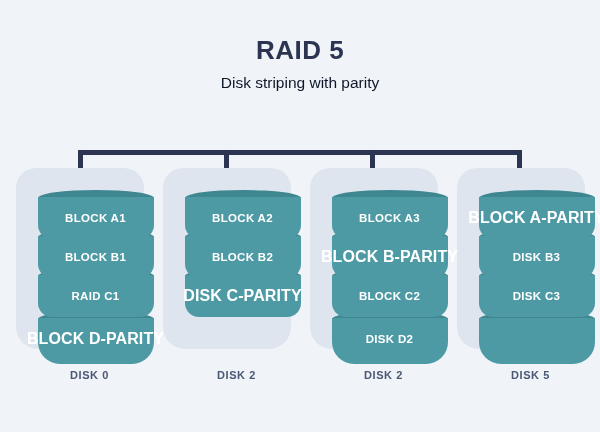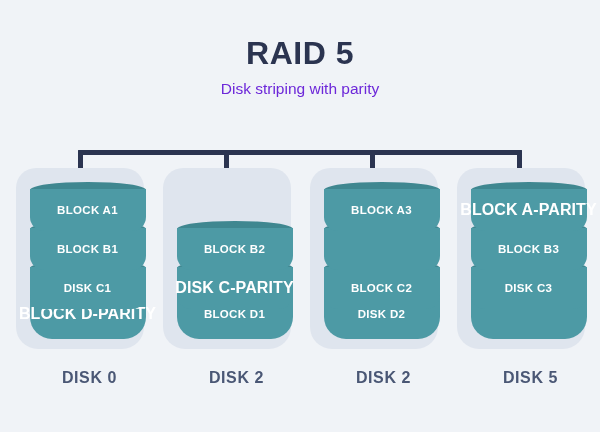--- a/index.html
+++ b/index.html
@@ -22,31 +22,31 @@
 
   
   .header {
     position: absolute;
     top: 36px;
     left: 0;
     width: 600px;
     text-align: center;
   }
   .title {
-    font-size: 32px;
+    font-size: 26px;
     font-weight: bold;
     color: #2b3450;
     letter-spacing: 0.5px;
     line-height: 1.1;
     margin: 0;
   }
   .subtitle {
     font-size: 15.5px;
     font-weight: normal;
-    color: #6d28d9;
+    color: #0f172a;
     margin: 9px 0 0 0;
     line-height: 1.1;
   }
 
   
   .bracket {
     position: absolute;
     left: 78px;
     top: 150px;
     width: 444px;
@@ -92,39 +92,39 @@
     align-items: center;
   }
 
   .disk-shell {
     position: relative;
     width: 128px;
     height: 181px;
     background: #dfe5ee;
     border-radius: 20px 20px 22px 22px;
     box-sizing: border-box;
-    padding: 14px;
+    padding: 22px;
   }
 
   .stack {
     position: relative;
     width: 116px;
     height: 169px;
   }
 
   .segment {
     position: absolute;
     left: 0;
     width: 116px;
     height: 50px;
   }
   .segment.s0 { top: 0px;  z-index: 4; }
   .segment.s1 { top: 39px; z-index: 3; }
   .segment.s2 { top: 78px; z-index: 2; }
-  .segment.s3 { top: 104px; z-index: 1; }
+  .segment.s3 { top: 121px; z-index: 1; }
 
   
   .seg-body {
     position: absolute;
     left: 0;
     top: 7px;
     width: 116px;
     height: 42px;
     background: #4d9aa5;
     border-radius: 0 0 14px 14px;
@@ -160,21 +160,21 @@
     white-space: nowrap;
     z-index: 2;
   }
   .seg-label.parity {
     font-size: 16px;
     letter-spacing: 0.1px;
   }
 
   .disk-name {
     margin-top: 20px;
-    font-size: 16px;
+    font-size: 11px;
     font-weight: bold;
     color: #4a5775;
     letter-spacing: 0.6px;
     text-align: center;
     padding-left: 20px;
   }
 </style>
 </head>
 <body>
 
@@ -204,66 +204,67 @@
             <div class="seg-label">BLOCK A1</div>
           </div>
           <div class="segment s1">
             <div class="seg-top"></div>
             <div class="seg-body"></div>
             <div class="seg-label">BLOCK B1</div>
           </div>
           <div class="segment s2">
             <div class="seg-top"></div>
             <div class="seg-body"></div>
-            <div class="seg-label">DISK C1</div>
+            <div class="seg-label">RAID C1</div>
           </div>
           <div class="segment s3">
             <div class="seg-top"></div>
             <div class="seg-body"></div>
             <div class="seg-label parity">BLOCK D-PARITY</div>
           </div>
         </div>
       </div>
       <div class="disk-name">DISK 0</div>
     </div>
 
     <div class="disk">
       <div class="disk-shell">
         <div class="stack">
+          <div class="segment s0">
+            <div class="seg-top"></div>
+            <div class="seg-body"></div>
+            <div class="seg-label">BLOCK A2</div>
+          </div>
           <div class="segment s1">
             <div class="seg-top"></div>
             <div class="seg-body"></div>
             <div class="seg-label">BLOCK B2</div>
           </div>
           <div class="segment s2">
             <div class="seg-top"></div>
             <div class="seg-body"></div>
             <div class="seg-label parity">DISK C-PARITY</div>
-          </div>
-          <div class="segment s3">
-            <div class="seg-top"></div>
-            <div class="seg-body"></div>
-            <div class="seg-label">BLOCK D1</div>
           </div>
         </div>
       </div>
       <div class="disk-name">DISK 2</div>
     </div>
 
     <div class="disk">
       <div class="disk-shell">
         <div class="stack">
           <div class="segment s0">
             <div class="seg-top"></div>
             <div class="seg-body"></div>
             <div class="seg-label">BLOCK A3</div>
           </div>
           <div class="segment s1">
             <div class="seg-top"></div>
             <div class="seg-body"></div>
+            <div class="seg-label parity">BLOCK B-PARITY</div>
           </div>
           <div class="segment s2">
             <div class="seg-top"></div>
             <div class="seg-body"></div>
             <div class="seg-label">BLOCK C2</div>
           </div>
           <div class="segment s3">
             <div class="seg-top"></div>
             <div class="seg-body"></div>
             <div class="seg-label">DISK D2</div>
@@ -277,21 +278,21 @@
       <div class="disk-shell">
         <div class="stack">
           <div class="segment s0">
             <div class="seg-top"></div>
             <div class="seg-body"></div>
             <div class="seg-label parity">BLOCK A-PARITY</div>
           </div>
           <div class="segment s1">
             <div class="seg-top"></div>
             <div class="seg-body"></div>
-            <div class="seg-label">BLOCK B3</div>
+            <div class="seg-label">DISK B3</div>
           </div>
           <div class="segment s2">
             <div class="seg-top"></div>
             <div class="seg-body"></div>
             <div class="seg-label">DISK C3</div>
           </div>
           <div class="segment s3">
             <div class="seg-top"></div>
             <div class="seg-body"></div>
           </div>

